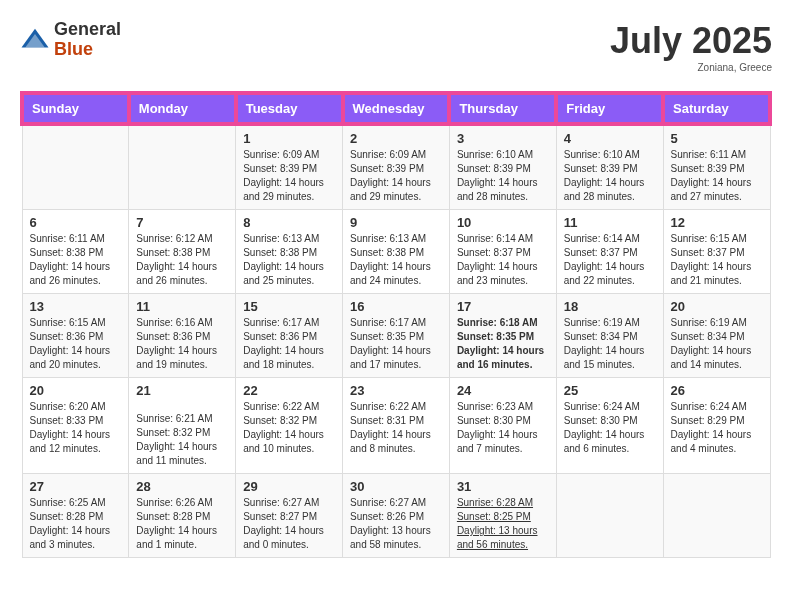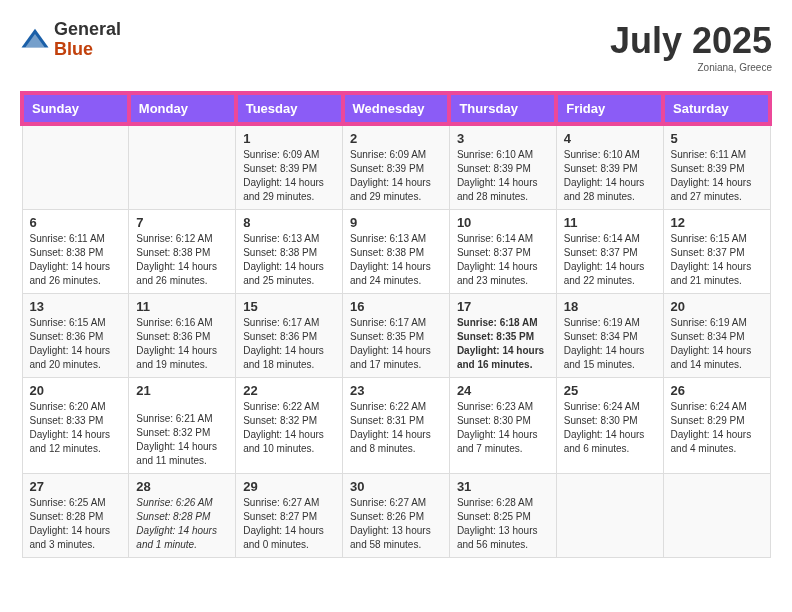--- a/index.html
+++ b/index.html
@@ -289,39 +289,39 @@
       </tr>
       <tr>
         <td>
           <div class="day-number">27</div>
           <div class="day-info" style="white-space: pre-line;">Sunrise: 6:25 AM
 Sunset: 8:28 PM
 Daylight: 14 hours and 3 minutes.</div>
         </td>
         <td>
           <div class="day-number">28</div>
-          <div class="day-info" style="white-space: pre-line; font-style: italic;">Sunrise: 6:26 AM
+          <div class="day-info" style="white-space: pre-line;">Sunrise: 6:26 AM
 Sunset: 8:28 PM
 Daylight: 14 hours and 1 minute.</div>
         </td>
         <td>
           <div class="day-number">29</div>
           <div class="day-info" style="white-space: pre-line;">Sunrise: 6:27 AM
 Sunset: 8:27 PM
 Daylight: 14 hours and 0 minutes.</div>
         </td>
         <td>
           <div class="day-number">30</div>
           <div class="day-info" style="white-space: pre-line;">Sunrise: 6:27 AM
 Sunset: 8:26 PM
 Daylight: 13 hours and 58 minutes.</div>
         </td>
         <td>
           <div class="day-number">31</div>
-          <div class="day-info" style="white-space: pre-line;">Sunrise: 6:28 AM
+          <div class="day-info" style="white-space: pre-line; text-decoration: underline;">Sunrise: 6:28 AM
 Sunset: 8:25 PM
 Daylight: 13 hours and 56 minutes.</div>
         </td>
         <td class="empty-cell"></td>
         <td class="empty-cell"></td>
       </tr>
     </tbody>
 </table>
 
 </body></html>

